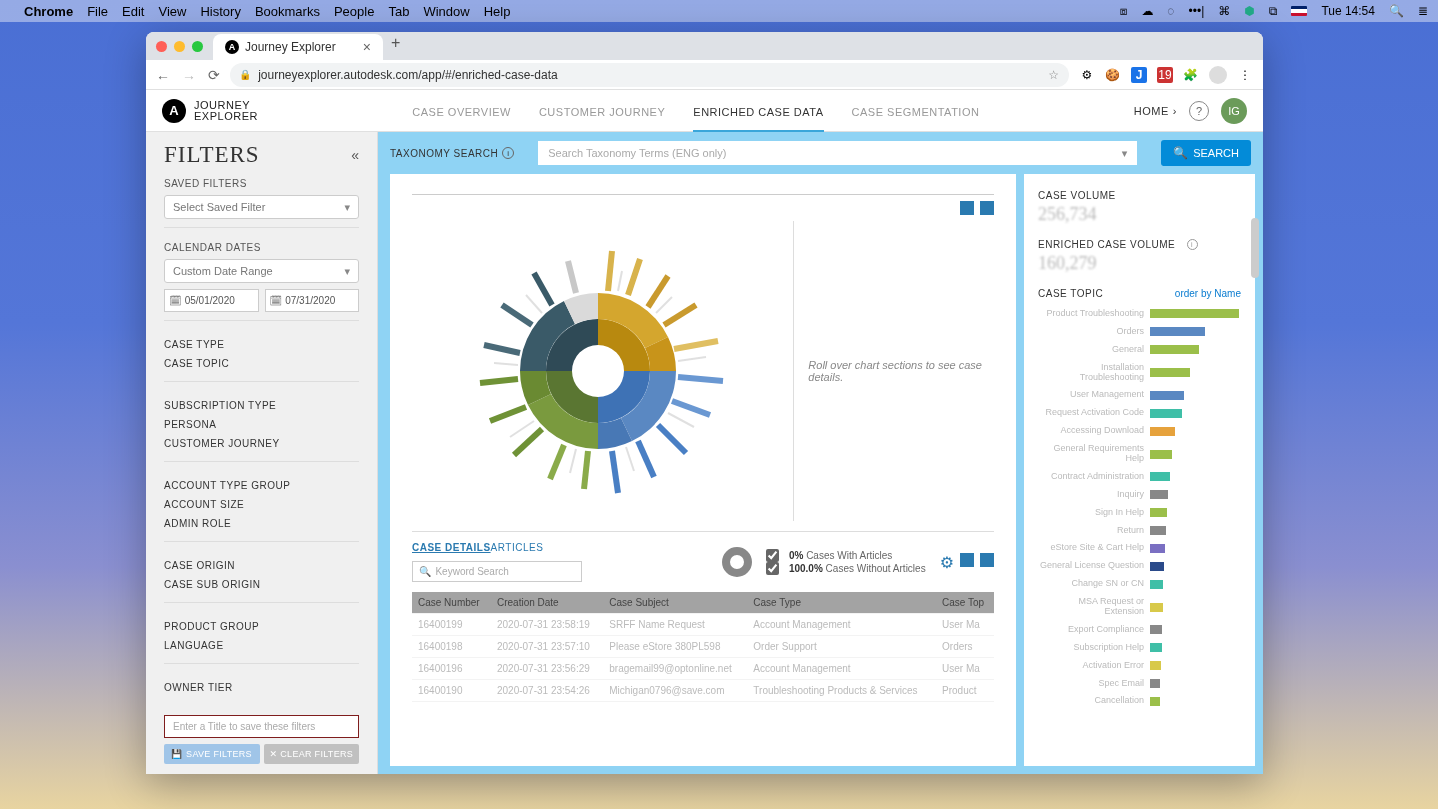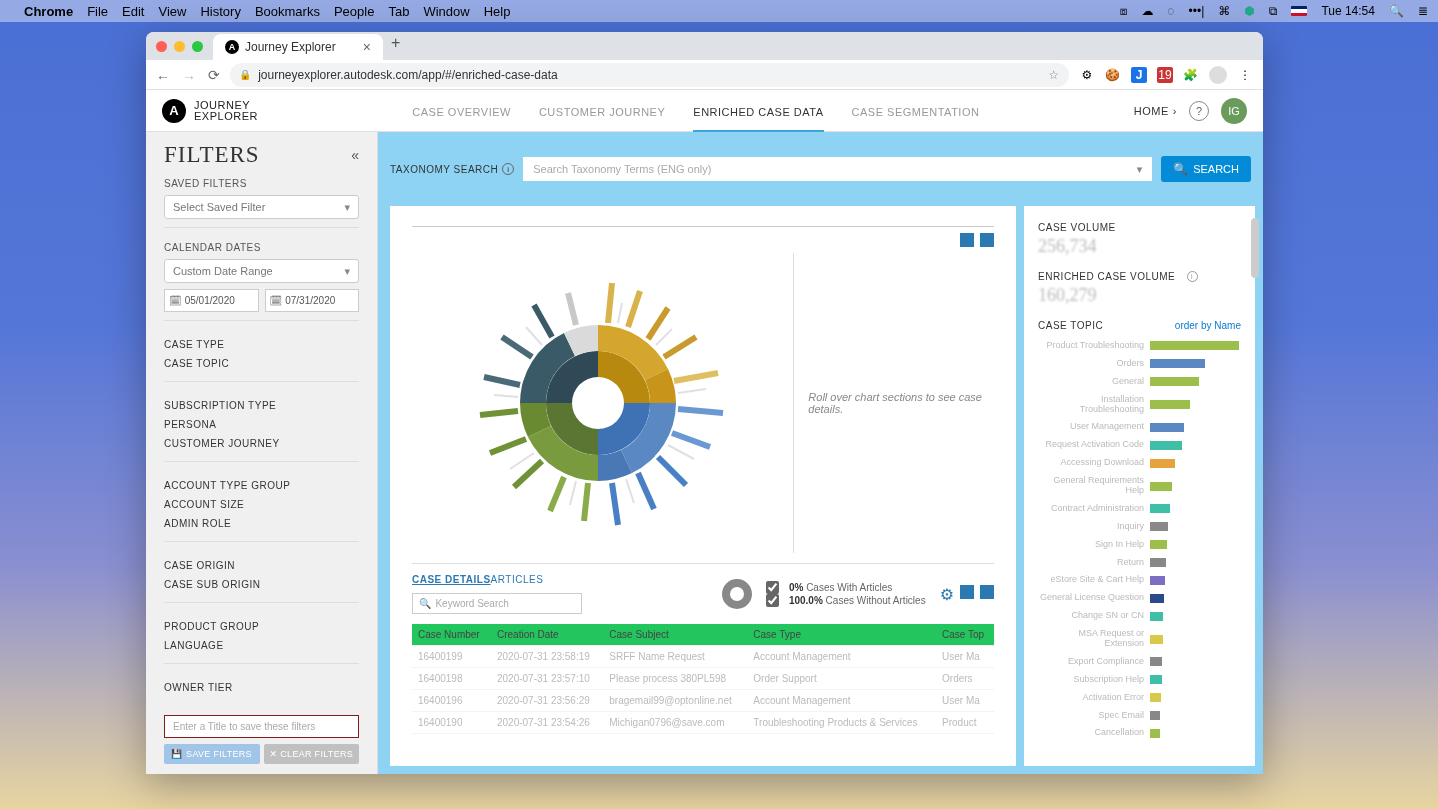--- a/index.html
+++ b/index.html
@@ -67,21 +67,21 @@
   .filter-link { font-size: 10px; letter-spacing: 0.5px; color: #333; padding: 4px 0; cursor: pointer; display: block; }
   .sidebar-footer { padding: 10px 18px; }
   .save-title-input { width: 100%; background: #fff; border: 1px solid #7f1d1d; padding: 5px 8px; font-size: 10px; color: #aaa; margin-bottom: 6px; }
   .btn-row { display: flex; gap: 4px; }
   .btn { flex: 1; border: none; padding: 5px 4px; font-size: 9px; letter-spacing: 0.3px; border-radius: 2px; color: #fff; display: flex; align-items: center; justify-content: center; gap: 3px; }
   .btn.save { background: #a0c5e8; }
   .btn.clear { background: #c0c0c0; }
 
   
   .content { flex: 1; background: #8fd3f4; padding: 0 0 8px 0; overflow: hidden; display: flex; flex-direction: column; }
-  .search-row { padding: 24px 12px; display: flex; align-items: center; gap: 9px; }
+  .search-row { padding: 8px 12px; display: flex; align-items: center; gap: 24px; }
   .search-label { font-size: 10px; letter-spacing: 0.5px; color: #333; display: flex; align-items: center; gap: 4px;}
   .search-label .info { width: 12px; height: 12px; border: 1px solid #666; border-radius: 50%; font-size: 8px; display: flex; align-items: center; justify-content: center; }
   .search-field { flex: 1; background: #fff; border: none; padding: 6px 10px; font-size: 11px; position: relative; }
   .search-field::after { content: "▾"; position: absolute; right: 10px; color: #888; top: 6px;}
   .search-btn { background: #038bd8; color: #fff; border: none; border-radius: 3px; padding: 6px 12px; font-size: 11px; display: flex; align-items: center; gap: 5px; }
   .search-btn .mag { font-size: 12px; }
 
   .panels-row { flex: 1; display: flex; gap: 0; padding: 0 8px 0 12px; overflow: hidden;}
   .main-panel { flex: 1; background: #fff; padding: 20px 22px; overflow: hidden; display: flex; flex-direction: column; margin-right: 4px;}
   .main-panel h3 { font-family: Georgia, serif; font-weight: 300; font-size: 20px; letter-spacing: 1px; color: #333; margin-bottom: 10px; }
@@ -101,21 +101,21 @@
   .kw-search { margin-top: 8px; width: 170px; border: 1px solid #ccc; padding: 4px 6px; font-size: 10px; color: #aaa; display: flex; gap: 4px; align-items: center;}
   .detail-right { margin-left: auto; display: flex; align-items: center; gap: 14px; }
   .donut { width: 30px; height: 30px; border-radius: 50%; border: 8px solid #888; }
   .cb-lines { font-size: 10px; color: #666; }
   .cb-lines .line { display: flex; align-items: center; gap: 10px; }
   .cb-lines input { accent-color: #666; }
   .cb-lines b { color: #333; font-weight: 600;}
   .table-tools { display: flex; gap: 6px; }
 
   .data-table { width: 100%; margin-top: 10px; border-collapse: collapse; font-size: 10px; color: #555; }
-  .data-table thead { background: #22c55e; }
+  .data-table thead { background: #a3a3a3; }
   .data-table th { text-align: left; padding: 5px 6px; font-weight: 500; color: #444; }
   .data-table td { padding: 5px 6px; color: #bbb; filter: blur(0.6px);}
   .data-table tr { border-bottom: 1px solid #f3f3f3; }
 
   
   .side-panel { width: 235px; background: #fff; padding: 16px 14px; overflow-y: auto; border-left: 4px solid #8fd3f4;}
   .stat-block { margin-bottom: 14px; }
   .stat-label { font-size: 10px; letter-spacing: 0.5px; color: #333; margin-bottom: 3px; display: flex; align-items: center; gap: 4px; }
   .stat-label .info { width: 11px; height: 11px; border: 1px solid #999; border-radius: 50%; font-size: 7px; display: flex; align-items: center; justify-content: center; color: #999;}
   .stat-value { font-family: Georgia, serif; font-size: 18px; color: #bbb; filter: blur(0.8px);}
@@ -418,21 +418,21 @@
                   <tr>
                     <td>16400199</td>
                     <td>2020-07-31 23:58:19</td>
                     <td>SRFF Name Request</td>
                     <td>Account Management</td>
                     <td>User Ma</td>
                   </tr>
                   <tr>
                     <td>16400198</td>
                     <td>2020-07-31 23:57:10</td>
-                    <td>Please process 380PL598</td>
+                    <td>Please eStore 380PL598</td>
                     <td>Order Support</td>
                     <td>Orders</td>
                   </tr>
                   <tr>
                     <td>16400196</td>
                     <td>2020-07-31 23:56:29</td>
                     <td>bragemail99@optonline.net</td>
                     <td>Account Management</td>
                     <td>User Ma</td>
                   </tr>

